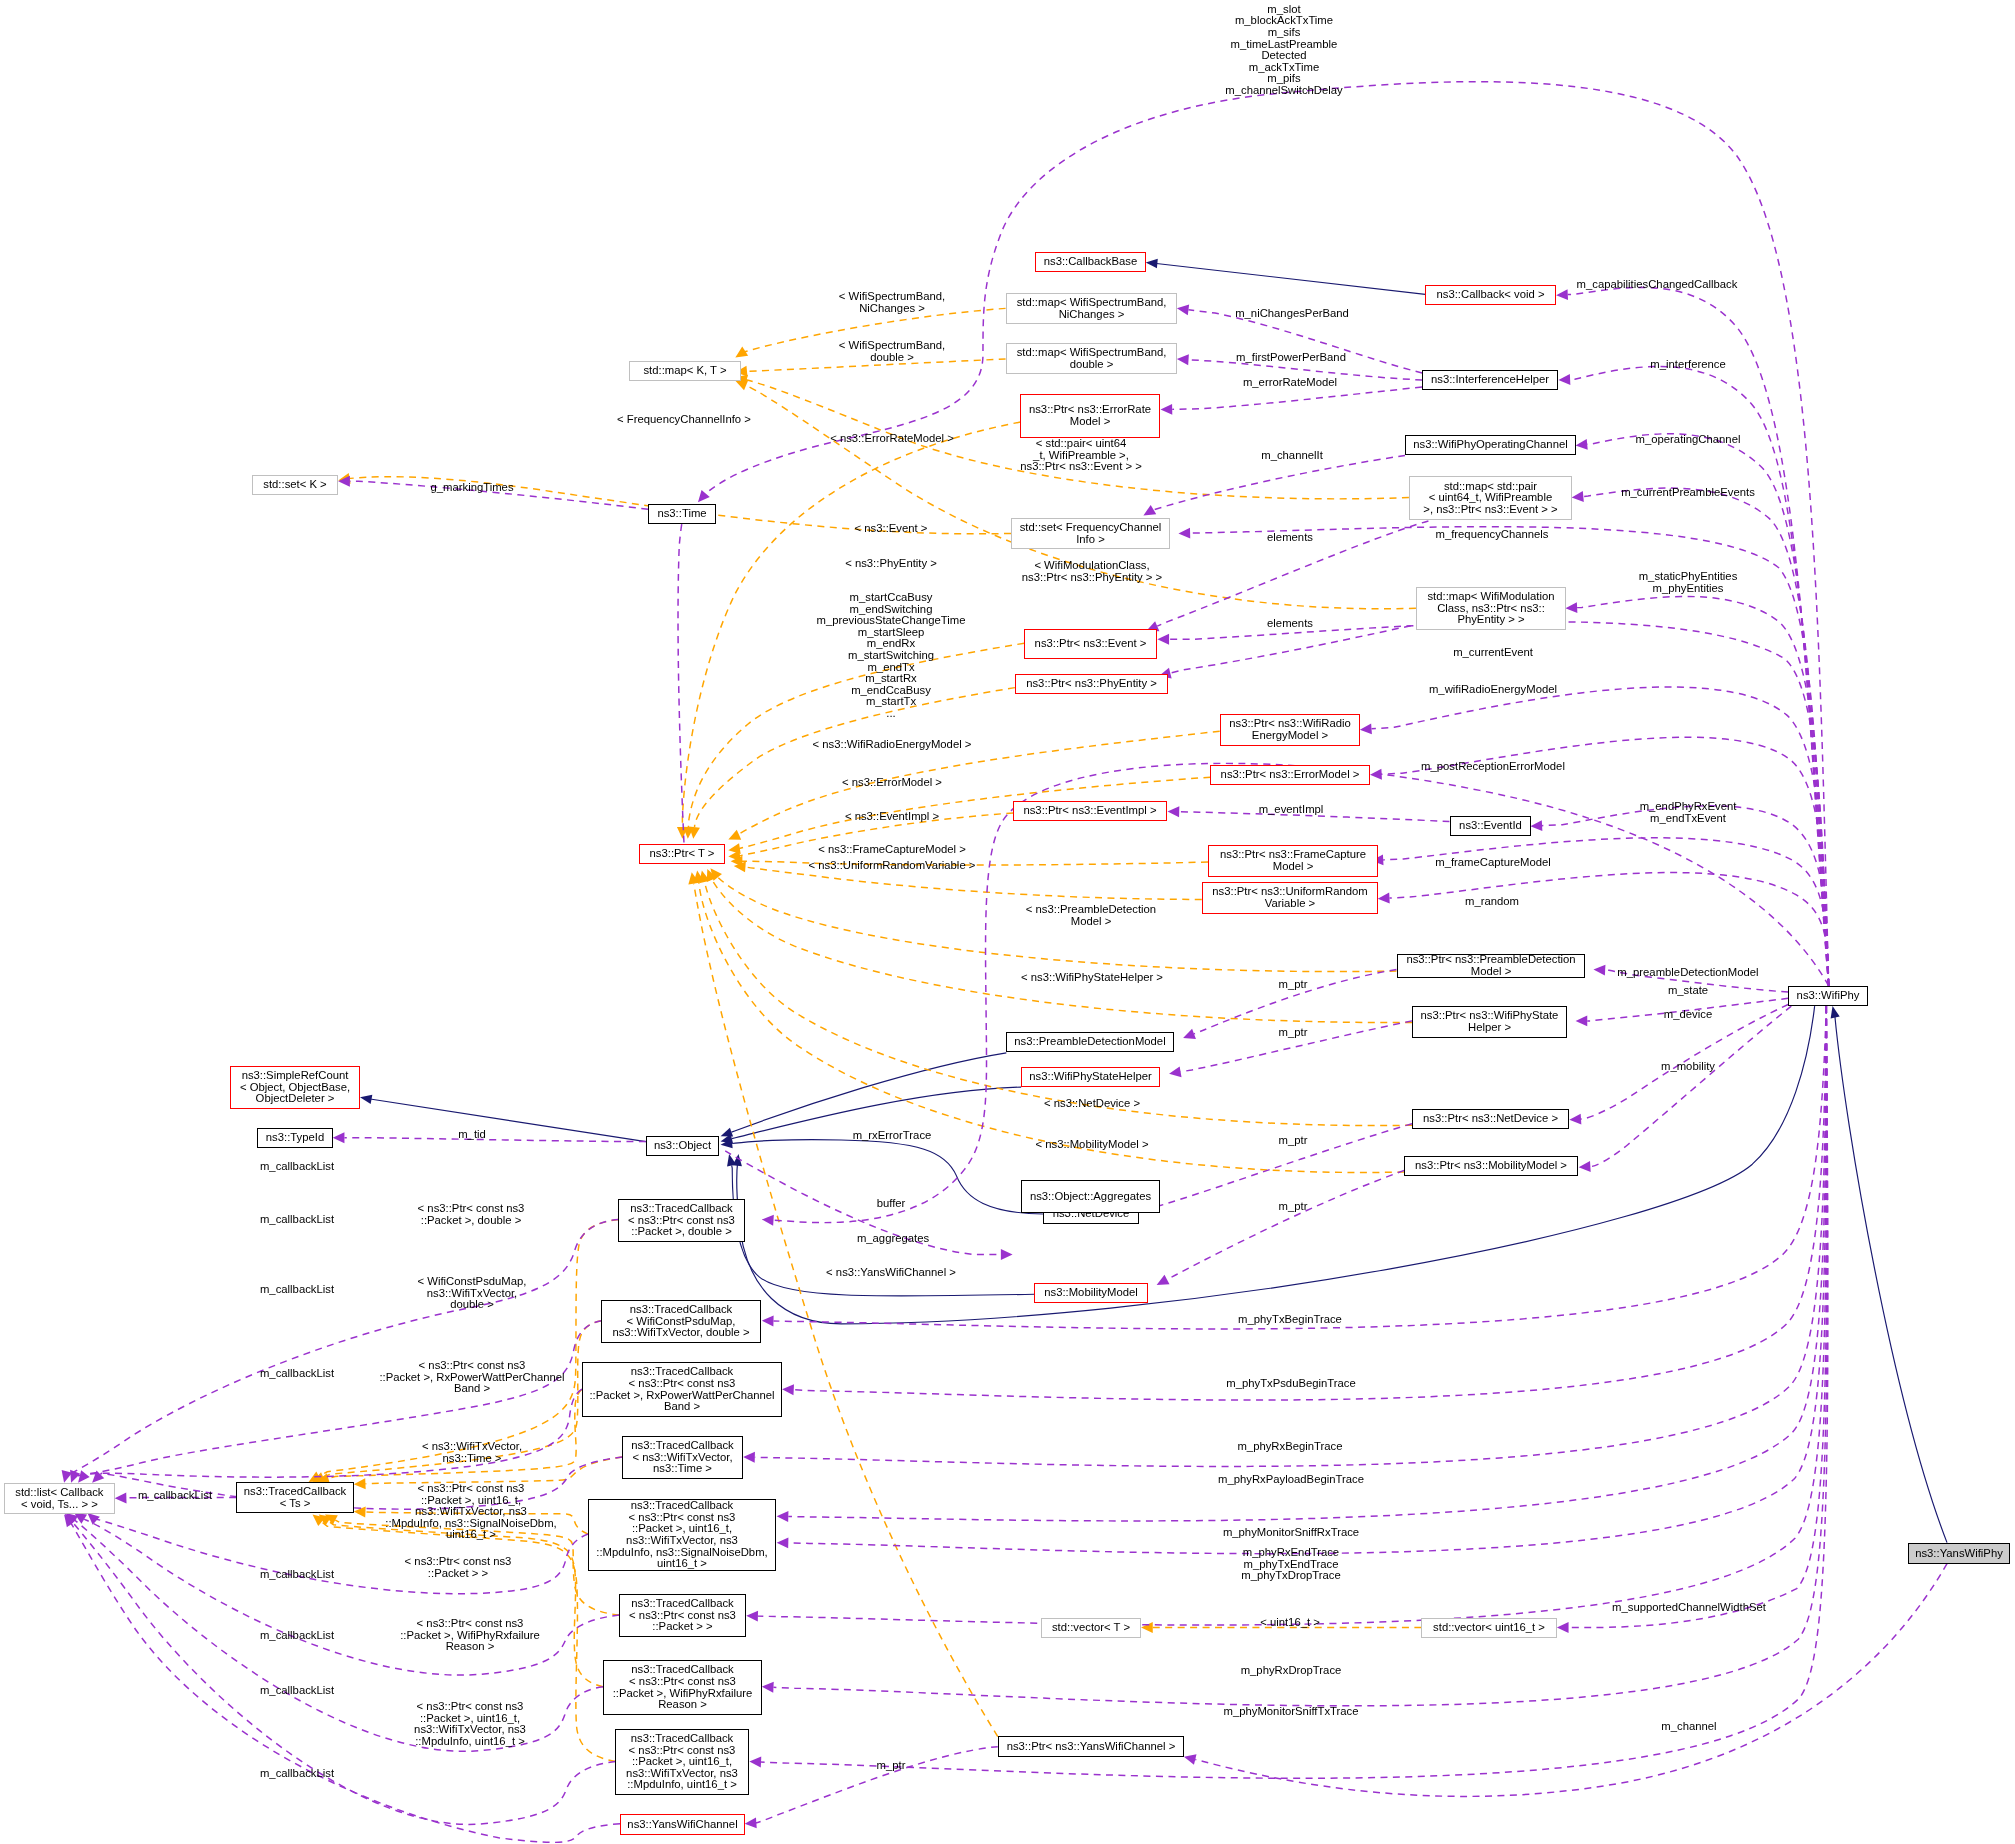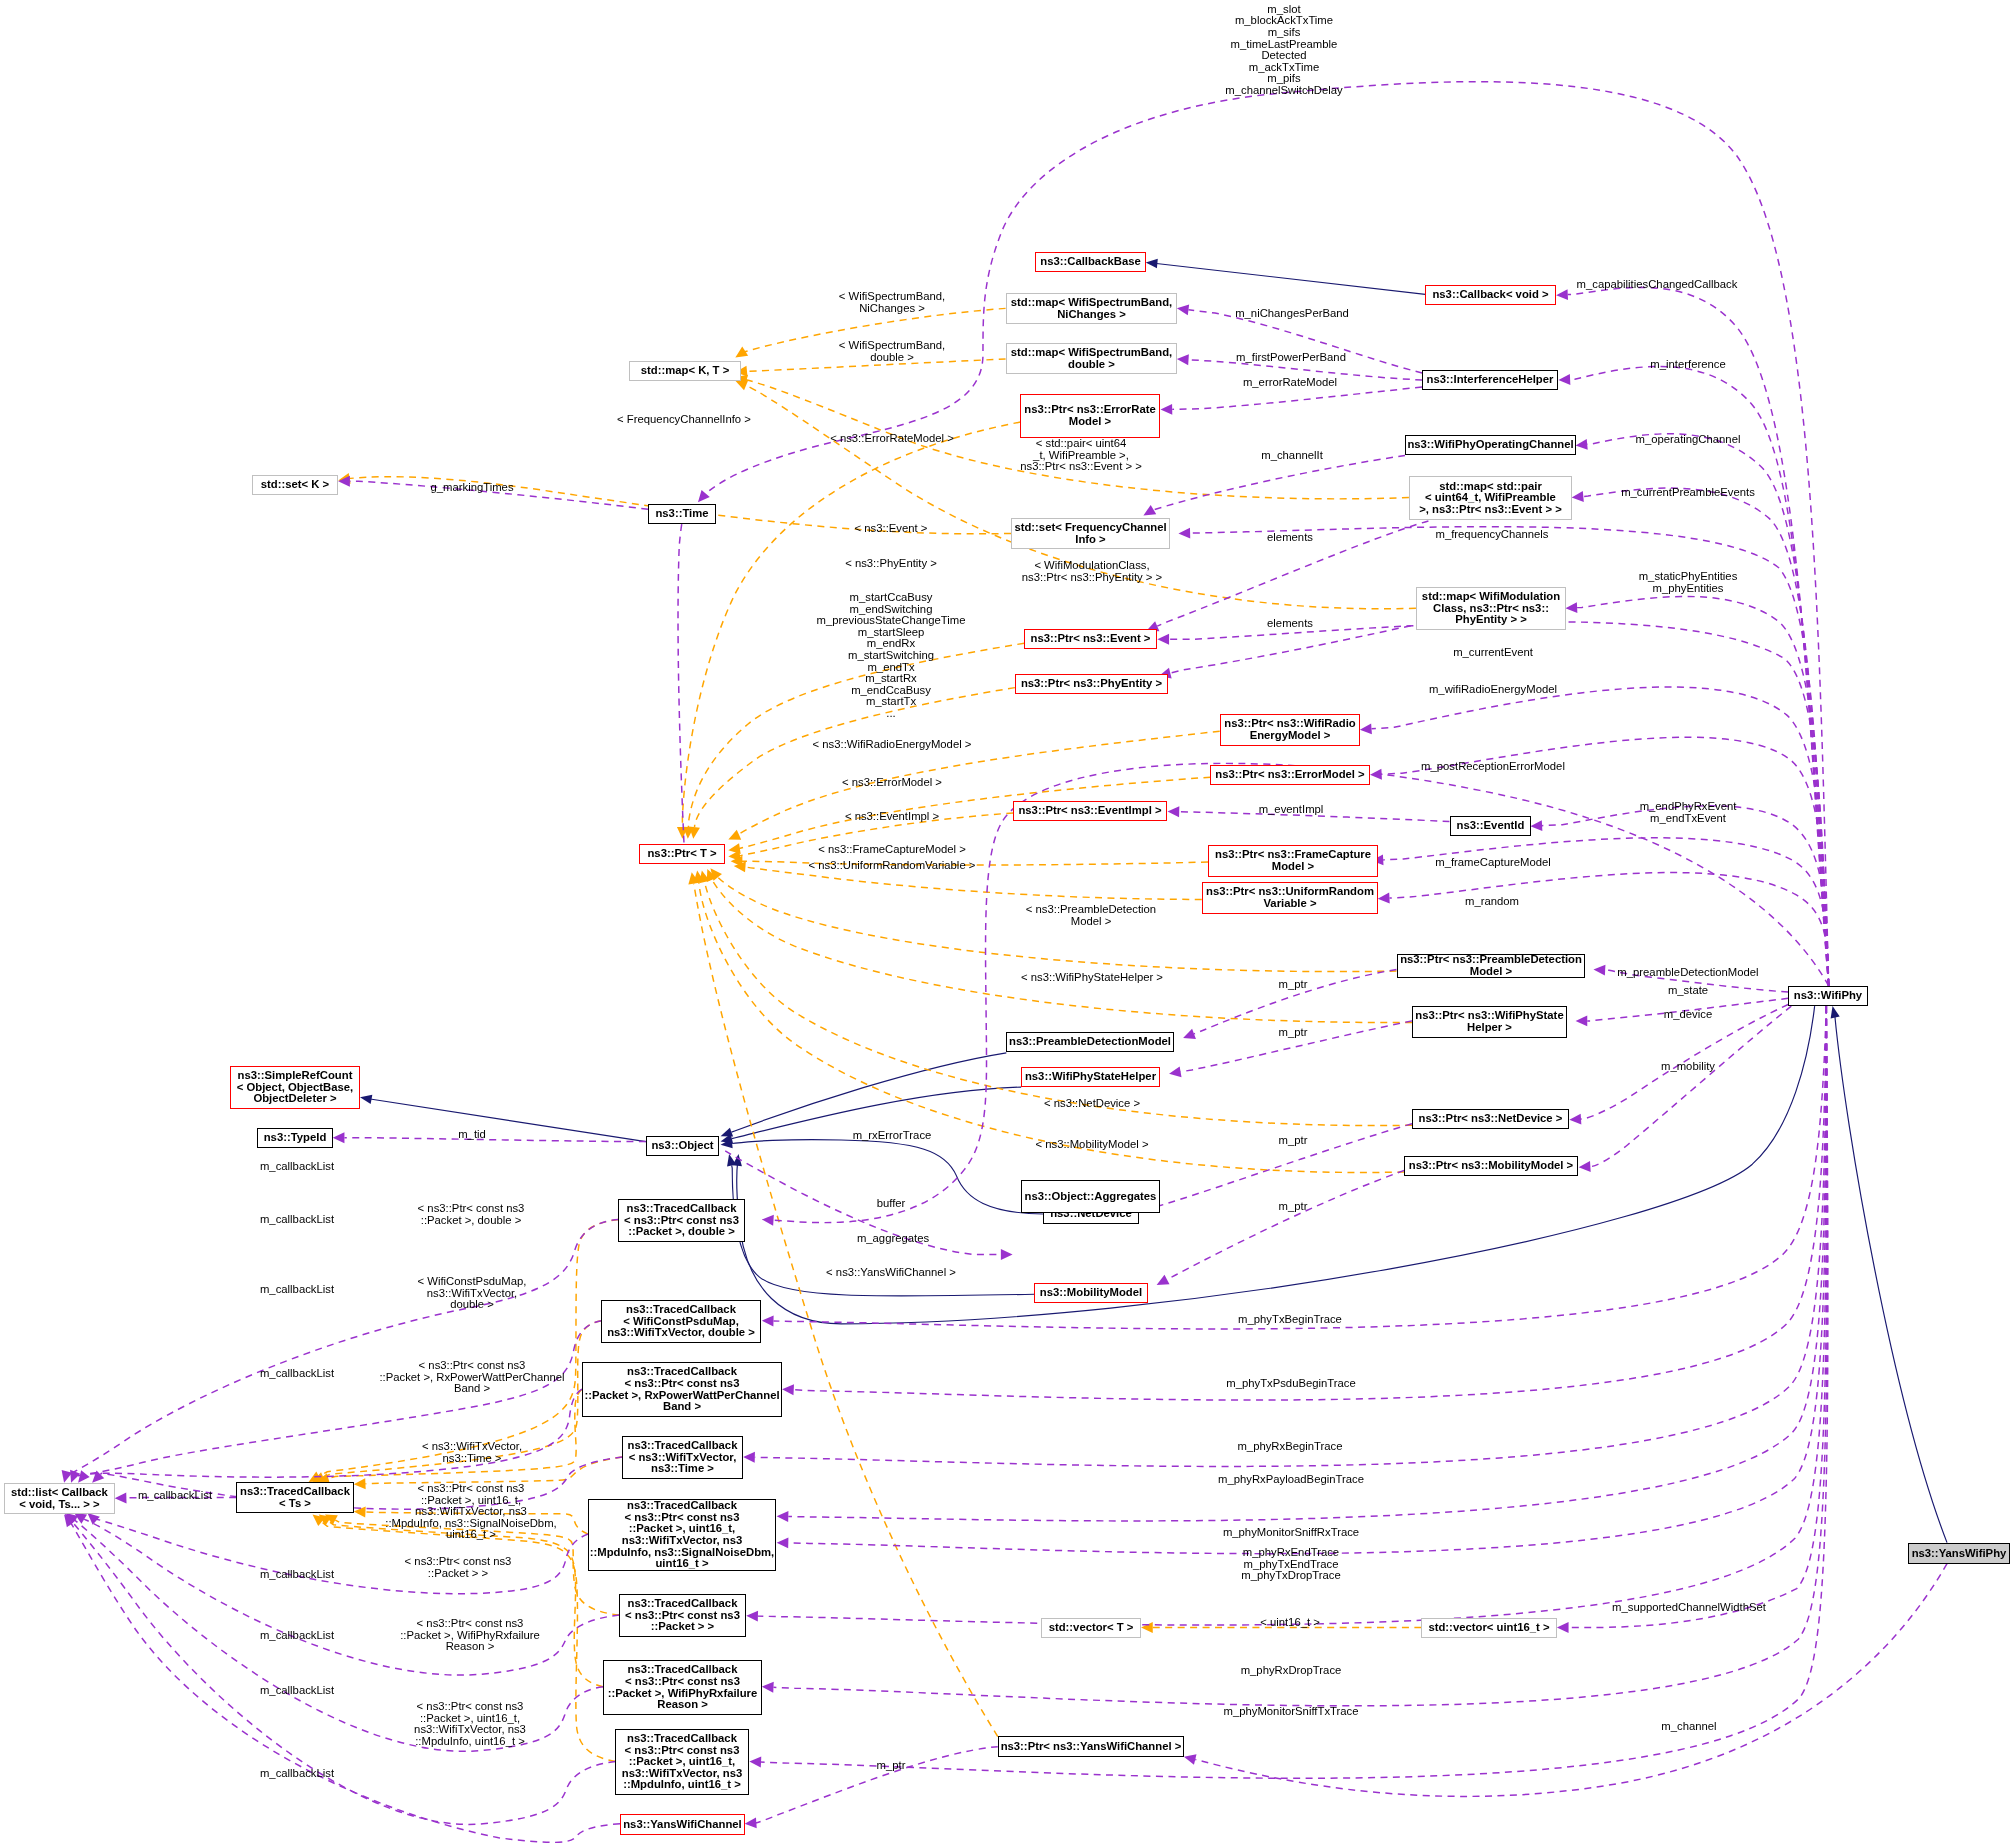--- a/index.html
+++ b/index.html
@@ -2,21 +2,21 @@
 <html style="font-size:12.5px"><head>
 <meta charset="utf-8">
 <title>ns3::YansWifiPhy collaboration diagram</title>
 <style>
   html,body{margin:0;padding:0;background:#ffffff;}
   #stage{position:relative;width:2015px;height:1844px;background:#ffffff;overflow:hidden;
     font-family:"Liberation Sans",sans-serif;}
   svg#edges{position:absolute;left:0;top:0;width:2015px;height:1844px;}
   .node{position:absolute;box-sizing:border-box;display:flex;align-items:center;
     color:#000000;font-size:11.3px;line-height:11.6px;background:#ffffff;z-index:5;}
-  .node .tw{width:100%;font-weight:bold;}
+  .node .tw{width:100%;}
   .node .t{display:block;width:100%;text-align:center;}
   .n-black{border:0.8px solid #000000;}
   .n-red{border:0.8px solid #ff0000;}
   .n-grey{border:0.8px solid #c0c0c0;}
   .n-cur{border:0.8px solid #000000;background:#cccccc;}
   .lbl{position:absolute;color:#000000;font-size:11.3px;line-height:11.6px;text-align:center;
     white-space:pre;transform:translateX(-50%);z-index:4;}
   .lbl .t{display:block;}
 </style>
 </head>
@@ -269,21 +269,21 @@
         <span class="t">Info &gt;</span>
       </div>
     </div>
 <div class="node n-grey" style="left:1416px;top:587px;width:150px;height:43px">
       <div class="tw">
         <span class="t">std::map&lt; WifiModulation</span>
         <span class="t">Class, ns3::Ptr&lt; ns3::</span>
         <span class="t">PhyEntity &gt; &gt;</span>
       </div>
     </div>
-<div class="node n-red" style="left:1024px;top:629px;width:133px;height:20px">
+<div class="node n-red" style="left:1024px;top:629px;width:133px;height:30px">
       <div class="tw">
         <span class="t">ns3::Ptr&lt; ns3::Event &gt;</span>
       </div>
     </div>
 <div class="node n-red" style="left:1015px;top:674px;width:153px;height:20px">
       <div class="tw">
         <span class="t">ns3::Ptr&lt; ns3::PhyEntity &gt;</span>
       </div>
     </div>
 <div class="node n-red" style="left:1220px;top:714px;width:140px;height:32px">

